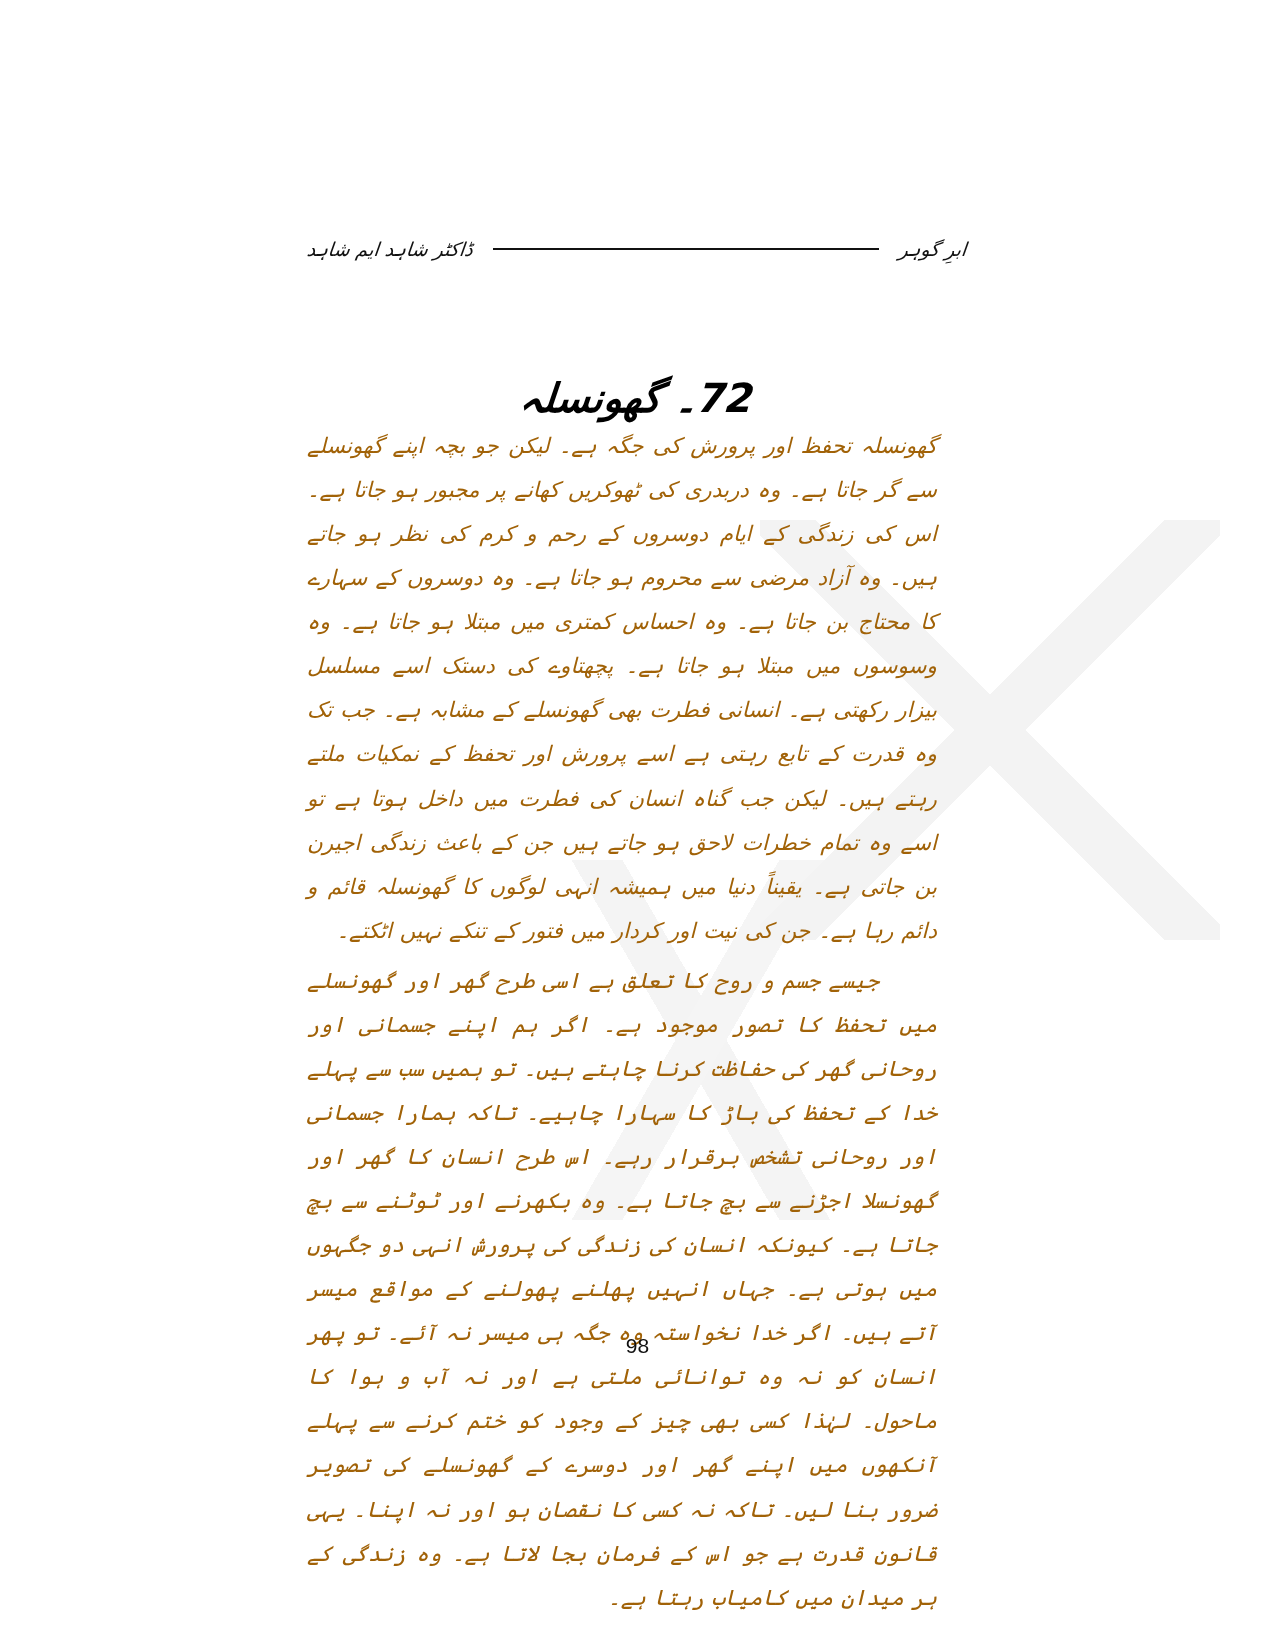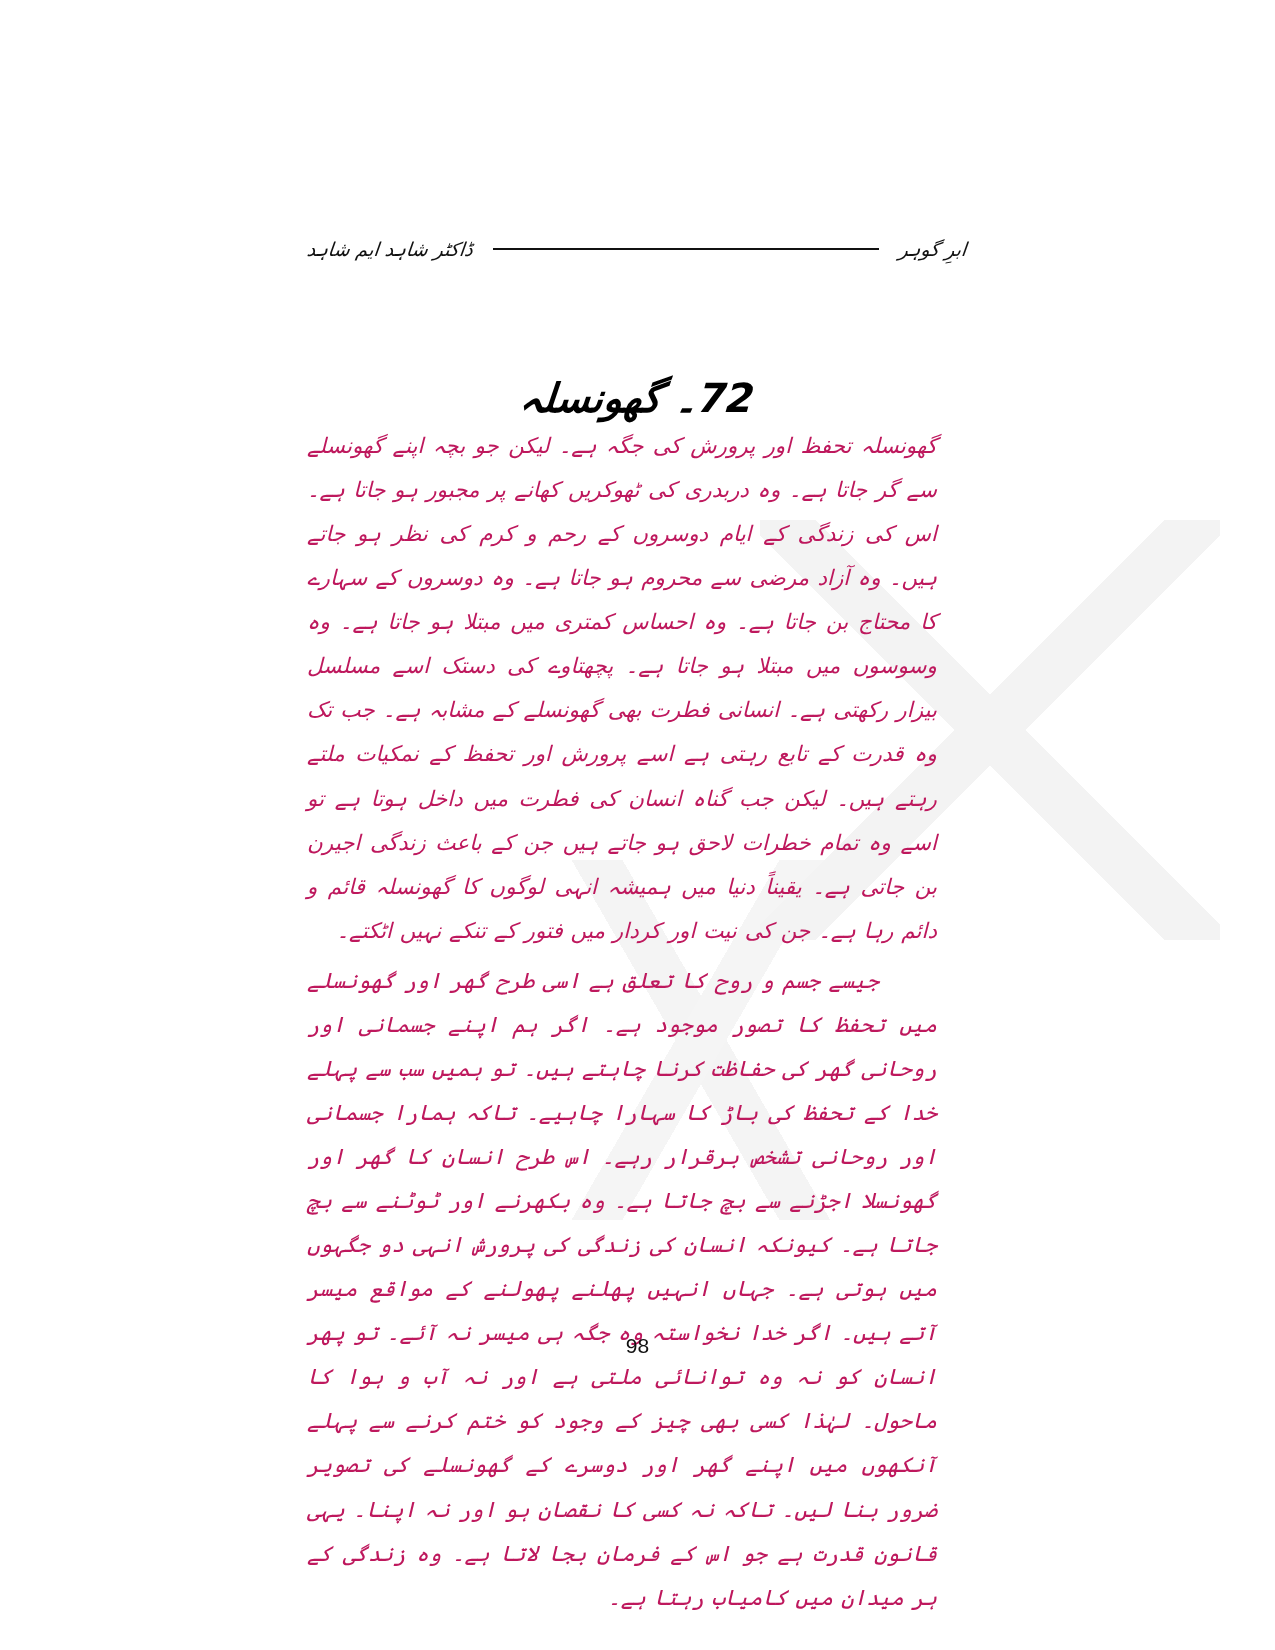--- a/index.html
+++ b/index.html
@@ -116,21 +116,21 @@
     top: 424px;
     left: 307px;
     width: 630px;
     direction: rtl;
     text-align: justify;
     text-align-last: auto;
   }
   .para {
     font-size: 21.5px;
     line-height: 2.05;
-    color: #be185d;
+    color: #a16207;
     margin: 0 0 6px 0;
     text-align: justify;
     font-style: italic;
     word-spacing: 1px;
   }
   .para.indent { text-indent: 58px; }
 
   
   .folio {
     position: absolute;

